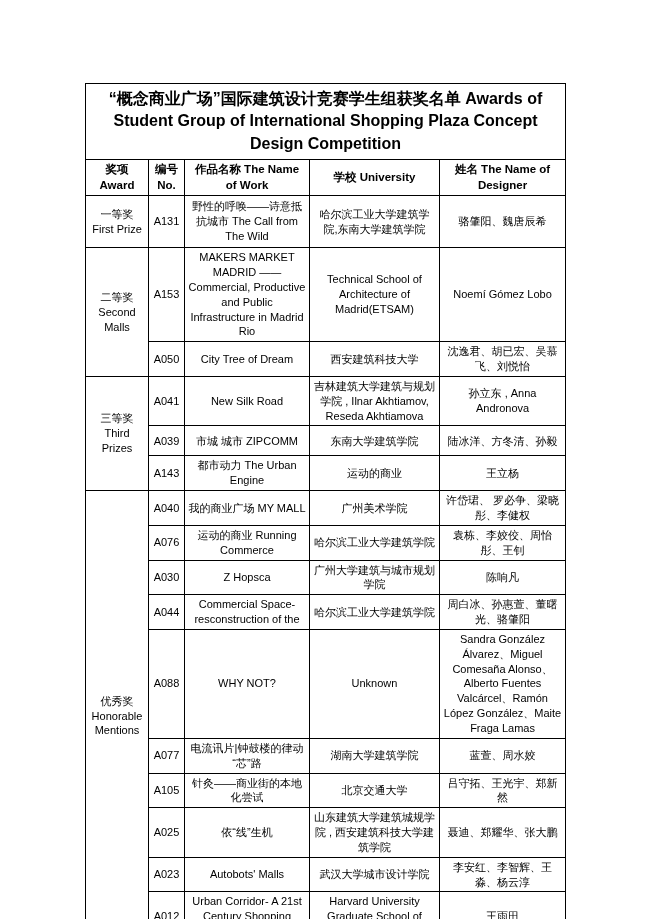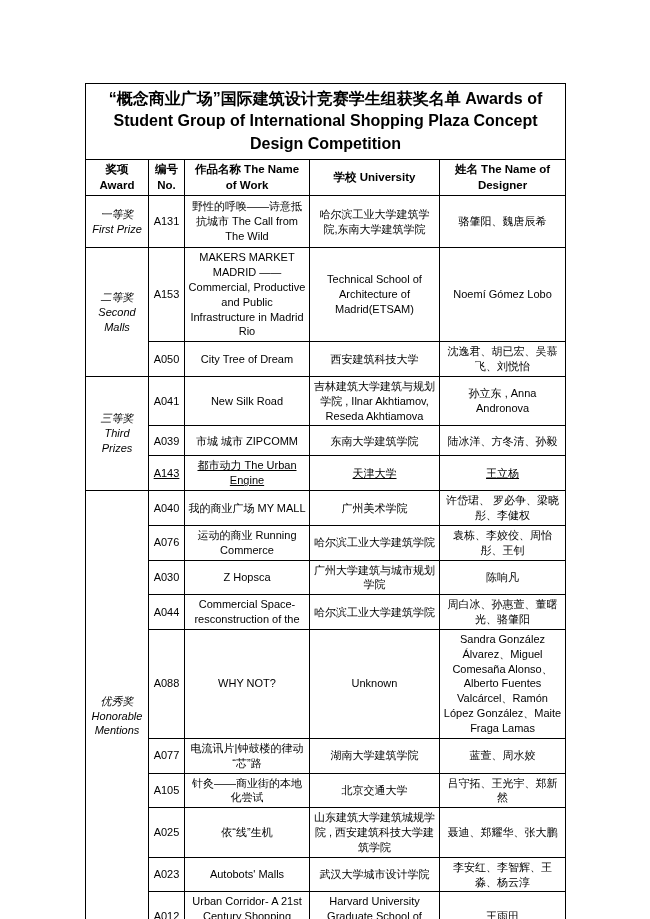--- a/index.html
+++ b/index.html
@@ -40,21 +40,20 @@
     padding: 4px 10px;
     line-height: 1.4;
   }
   tr.header-row th {
     font-weight: bold;
     font-size: 11.5px;
   }
   td.award {
     font-weight: bold;
     font-size: 11.5px;
-    font-style: italic;
   }
   col.c-award { width: 63px; }
   col.c-no    { width: 36px; }
   col.c-work  { width: 125px; }
   col.c-univ  { width: 130px; }
   col.c-names { width: 126px; }
 </style>
 </head>
 <body>
 
@@ -109,24 +108,24 @@
       <td>New Silk Road</td>
       <td>吉林建筑大学建筑与规划学院 , Ilnar Akhtiamov, Reseda Akhtiamova</td>
       <td>孙立东 , Anna Andronova</td>
     </tr>
     <tr style="height:30px;">
       <td>A039</td>
       <td>市城 城市 ZIPCOMM</td>
       <td>东南大学建筑学院</td>
       <td>陆冰洋、方冬清、孙毅</td>
     </tr>
-    <tr style="height:22px;text-decoration:underline;">
+    <tr style="height:22px;">
       <td>A143</td>
       <td>都市动力 The Urban Engine</td>
-      <td>天津大学</td>
+      <td>运动的商业</td>
       <td>王立杨</td>
     </tr>
 
     <tr style="height:33px;">
       <td class="award" rowspan="10">优秀奖 Honorable Mentions</td>
       <td>A040</td>
       <td>我的商业广场 MY MALL</td>
       <td>广州美术学院</td>
       <td>许岱珺、 罗必争、梁晓彤、李健权</td>
     </tr>

